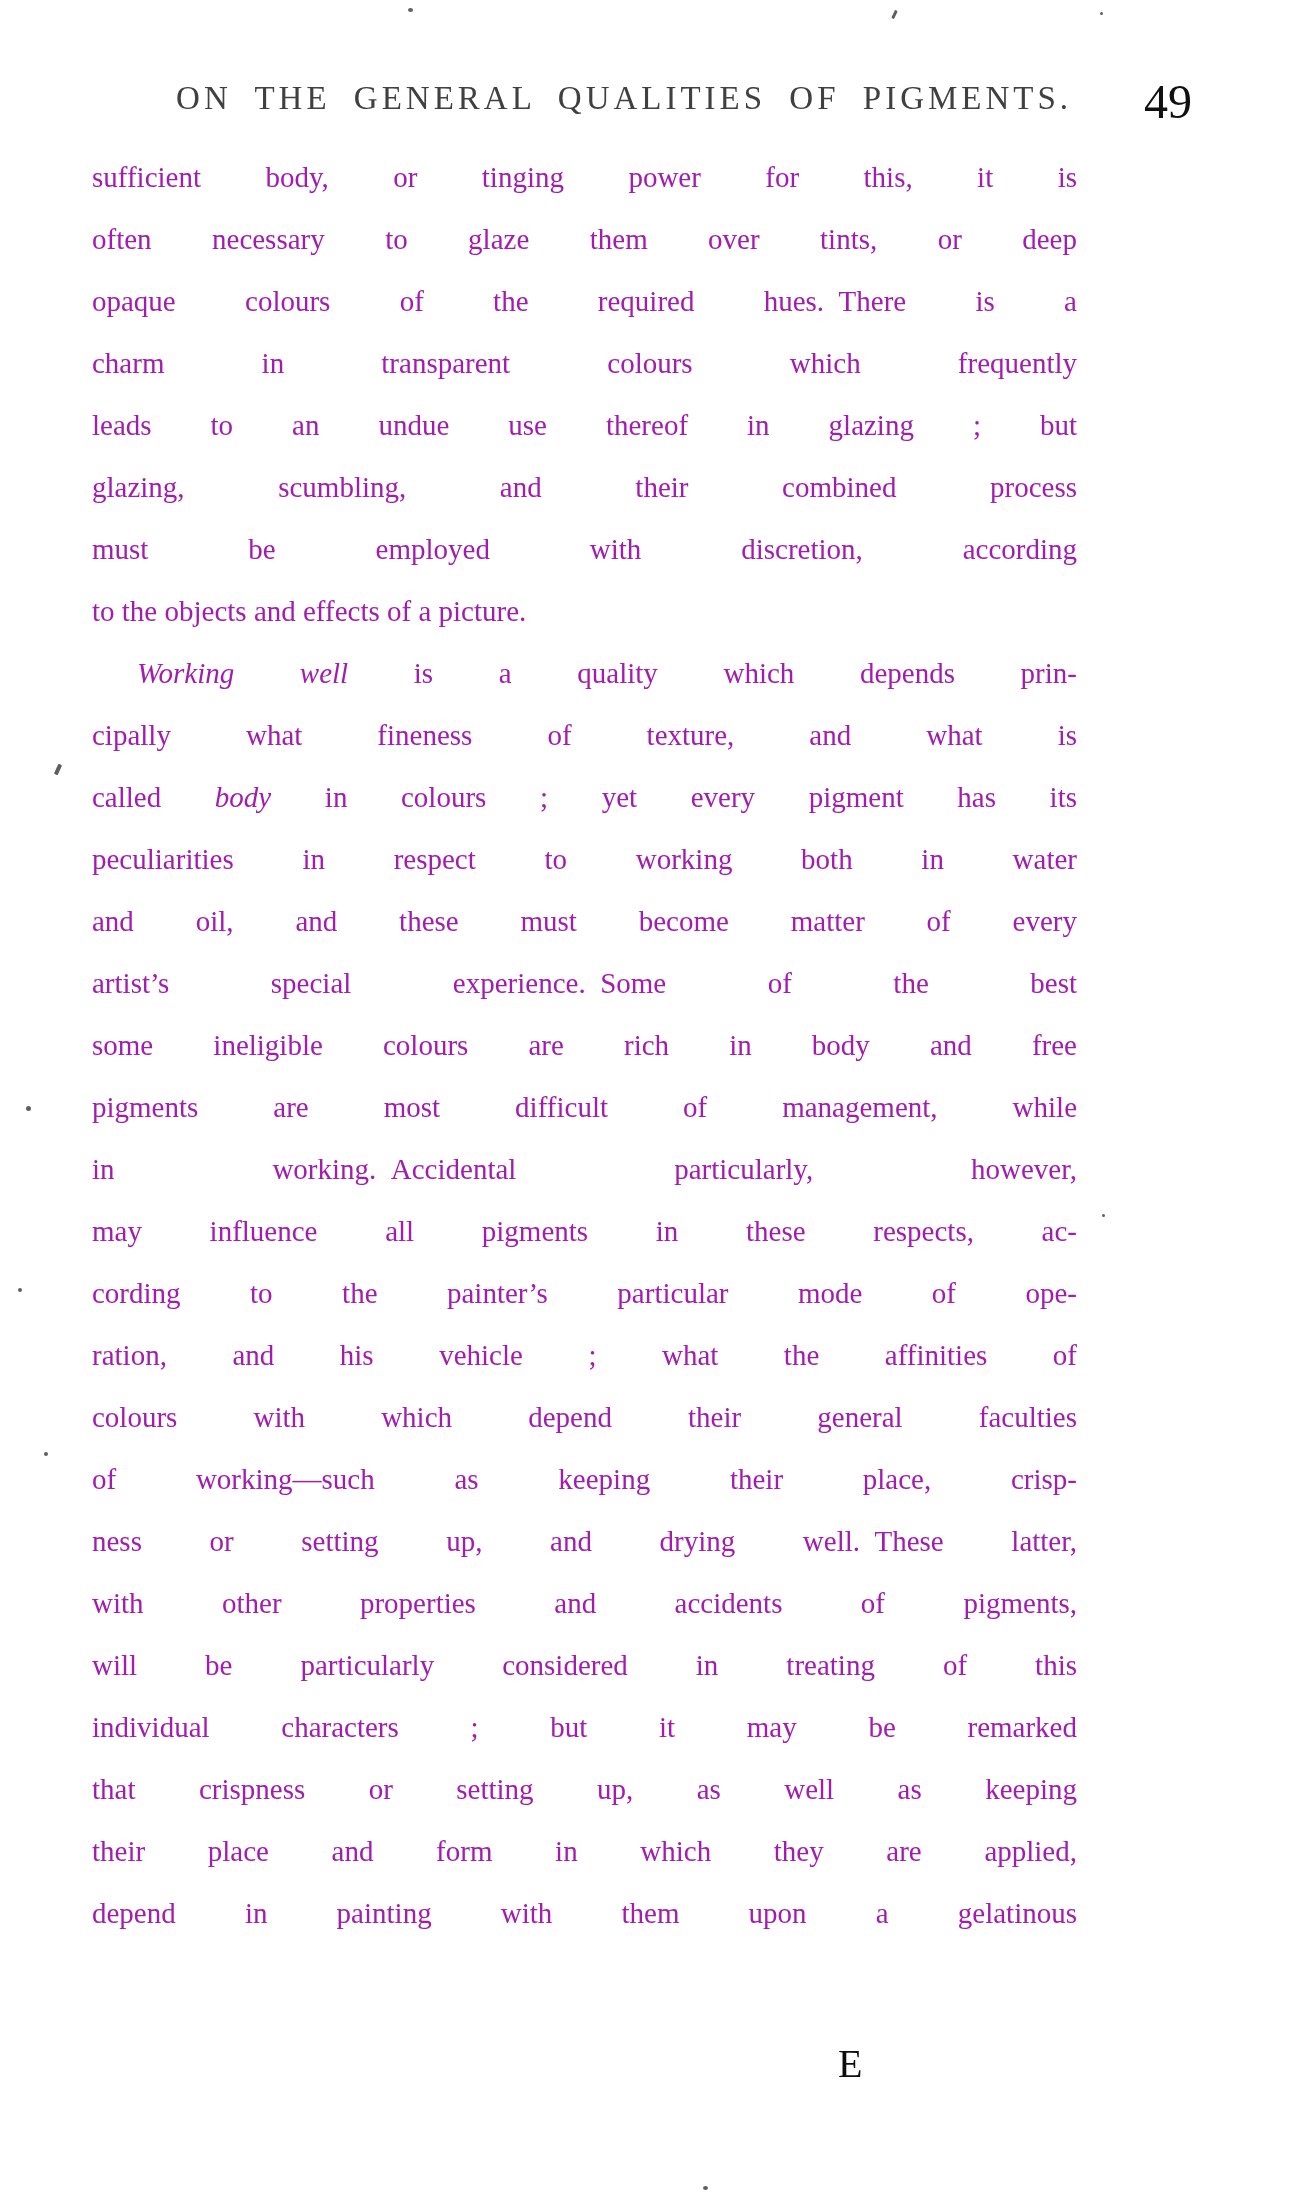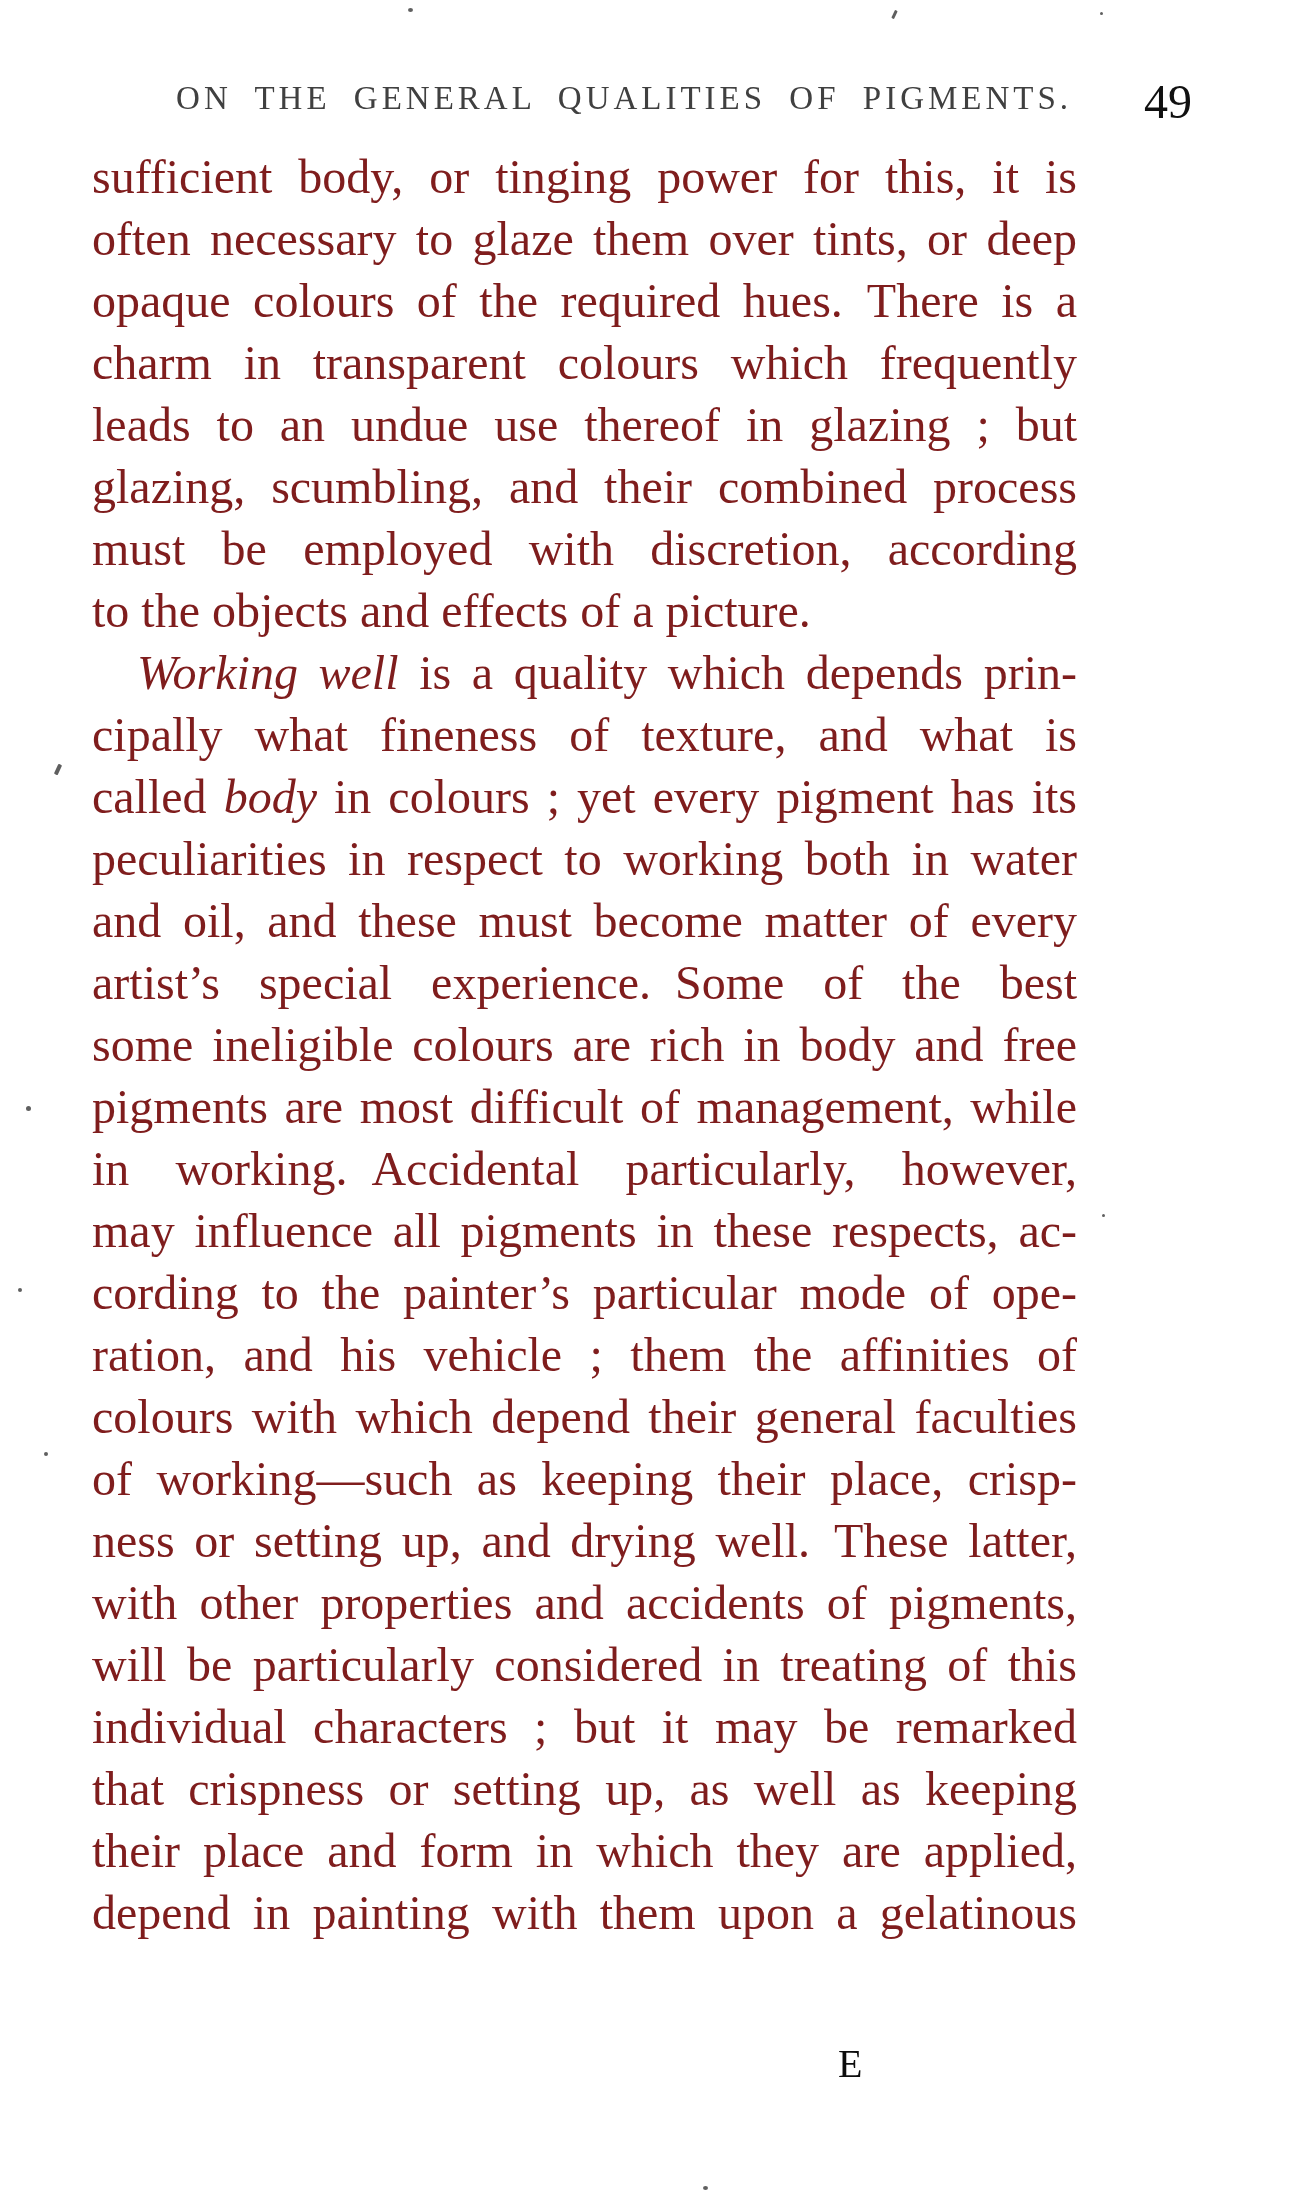--- a/index.html
+++ b/index.html
@@ -37,23 +37,23 @@
     top: -4px;
     font-size: 48px;
     color: #101010;
   }
   
   .body-block {
     position: absolute;
     top: 146px;
     left: 92px;
     width: 985px;
-    font-size: 48px;
+    font-size: 29px;
     line-height: 62px;
-    color: #7f1d1d;
+    color: #a21caf;
   }
   .line {
     text-align: justify;
     text-align-last: justify;
     white-space: normal;
     height: 62px;
     overflow: visible;
   }
   .line.indent { text-indent: 45px; }
   .line.no-just { text-align-last: left; }
@@ -98,21 +98,21 @@
       <div class="line"><span>cipally what fineness of texture, and what is</span></div>
       <div class="line"><span>called </span><span class="italic">body</span><span> in colours ; yet every pigment has its</span></div>
       <div class="line"><span>peculiarities in respect to working both in water</span></div>
       <div class="line"><span>and oil, and these must become matter of every</span></div>
       <div class="line"><span>artist’s special experience. Some of the best</span></div>
       <div class="line"><span>some ineligible colours are rich in body and free</span></div>
       <div class="line"><span>pigments are most difficult of management, while</span></div>
       <div class="line"><span>in working. Accidental particularly, however,</span></div>
       <div class="line"><span>may influence all pigments in these respects, ac-</span></div>
       <div class="line"><span>cording to the painter’s particular mode of ope-</span></div>
-      <div class="line"><span>ration, and his vehicle ; them the affinities of</span></div>
+      <div class="line"><span>ration, and his vehicle ; what the affinities of</span></div>
       <div class="line"><span>colours with which depend their general faculties</span></div>
       <div class="line"><span>of working—such as keeping their place, crisp-</span></div>
       <div class="line"><span>ness or setting up, and drying well. These latter,</span></div>
       <div class="line"><span>with other properties and accidents of pigments,</span></div>
       <div class="line"><span>will be particularly considered in treating of this</span></div>
       <div class="line"><span>individual characters ; but it may be remarked</span></div>
       <div class="line"><span>that crispness or setting up, as well as keeping</span></div>
       <div class="line"><span>their place and form in which they are applied,</span></div>
       <div class="line"><span>depend in painting with them upon a gelatinous</span></div>
     </div>

